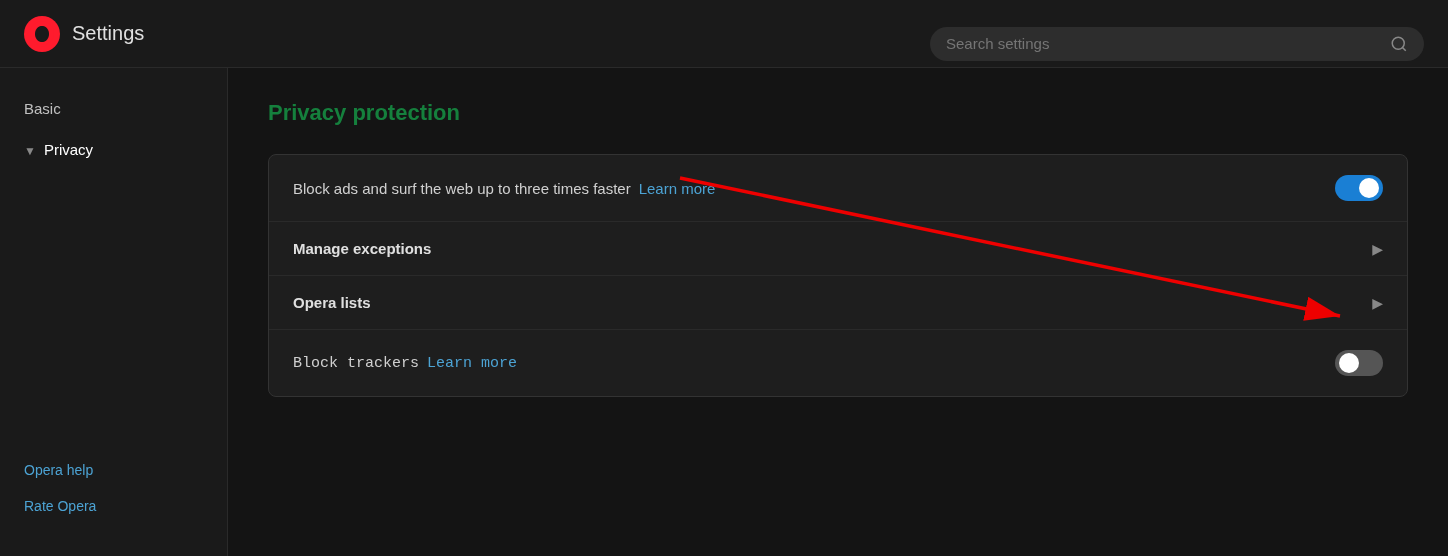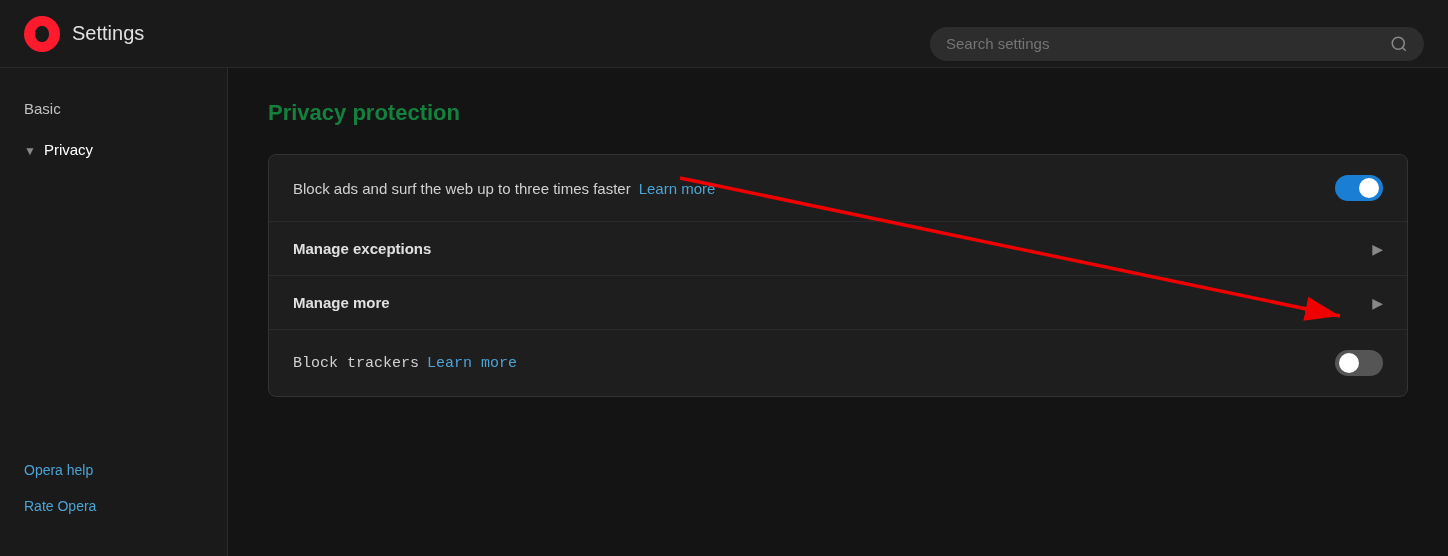--- a/index.html
+++ b/index.html
@@ -317,21 +317,21 @@
           <div class="toggle-thumb on"></div>
         </div>
       </div>
 
       <div class="manage-row">
         <span class="manage-label">Manage exceptions</span>
         <span class="chevron-right">▶</span>
       </div>
 
       <div class="manage-row">
-        <span class="manage-label">Manage more</span>
+        <span class="manage-label">Opera lists</span>
         <span class="chevron-right">▶</span>
       </div>
 
       <div class="privacy-row">
         <div class="privacy-row-text">
           <span>Block trackers</span>
           <a class="privacy-row-link">Learn more</a>
         </div>
         <div class="toggle">
           <div class="toggle-track off"></div>

